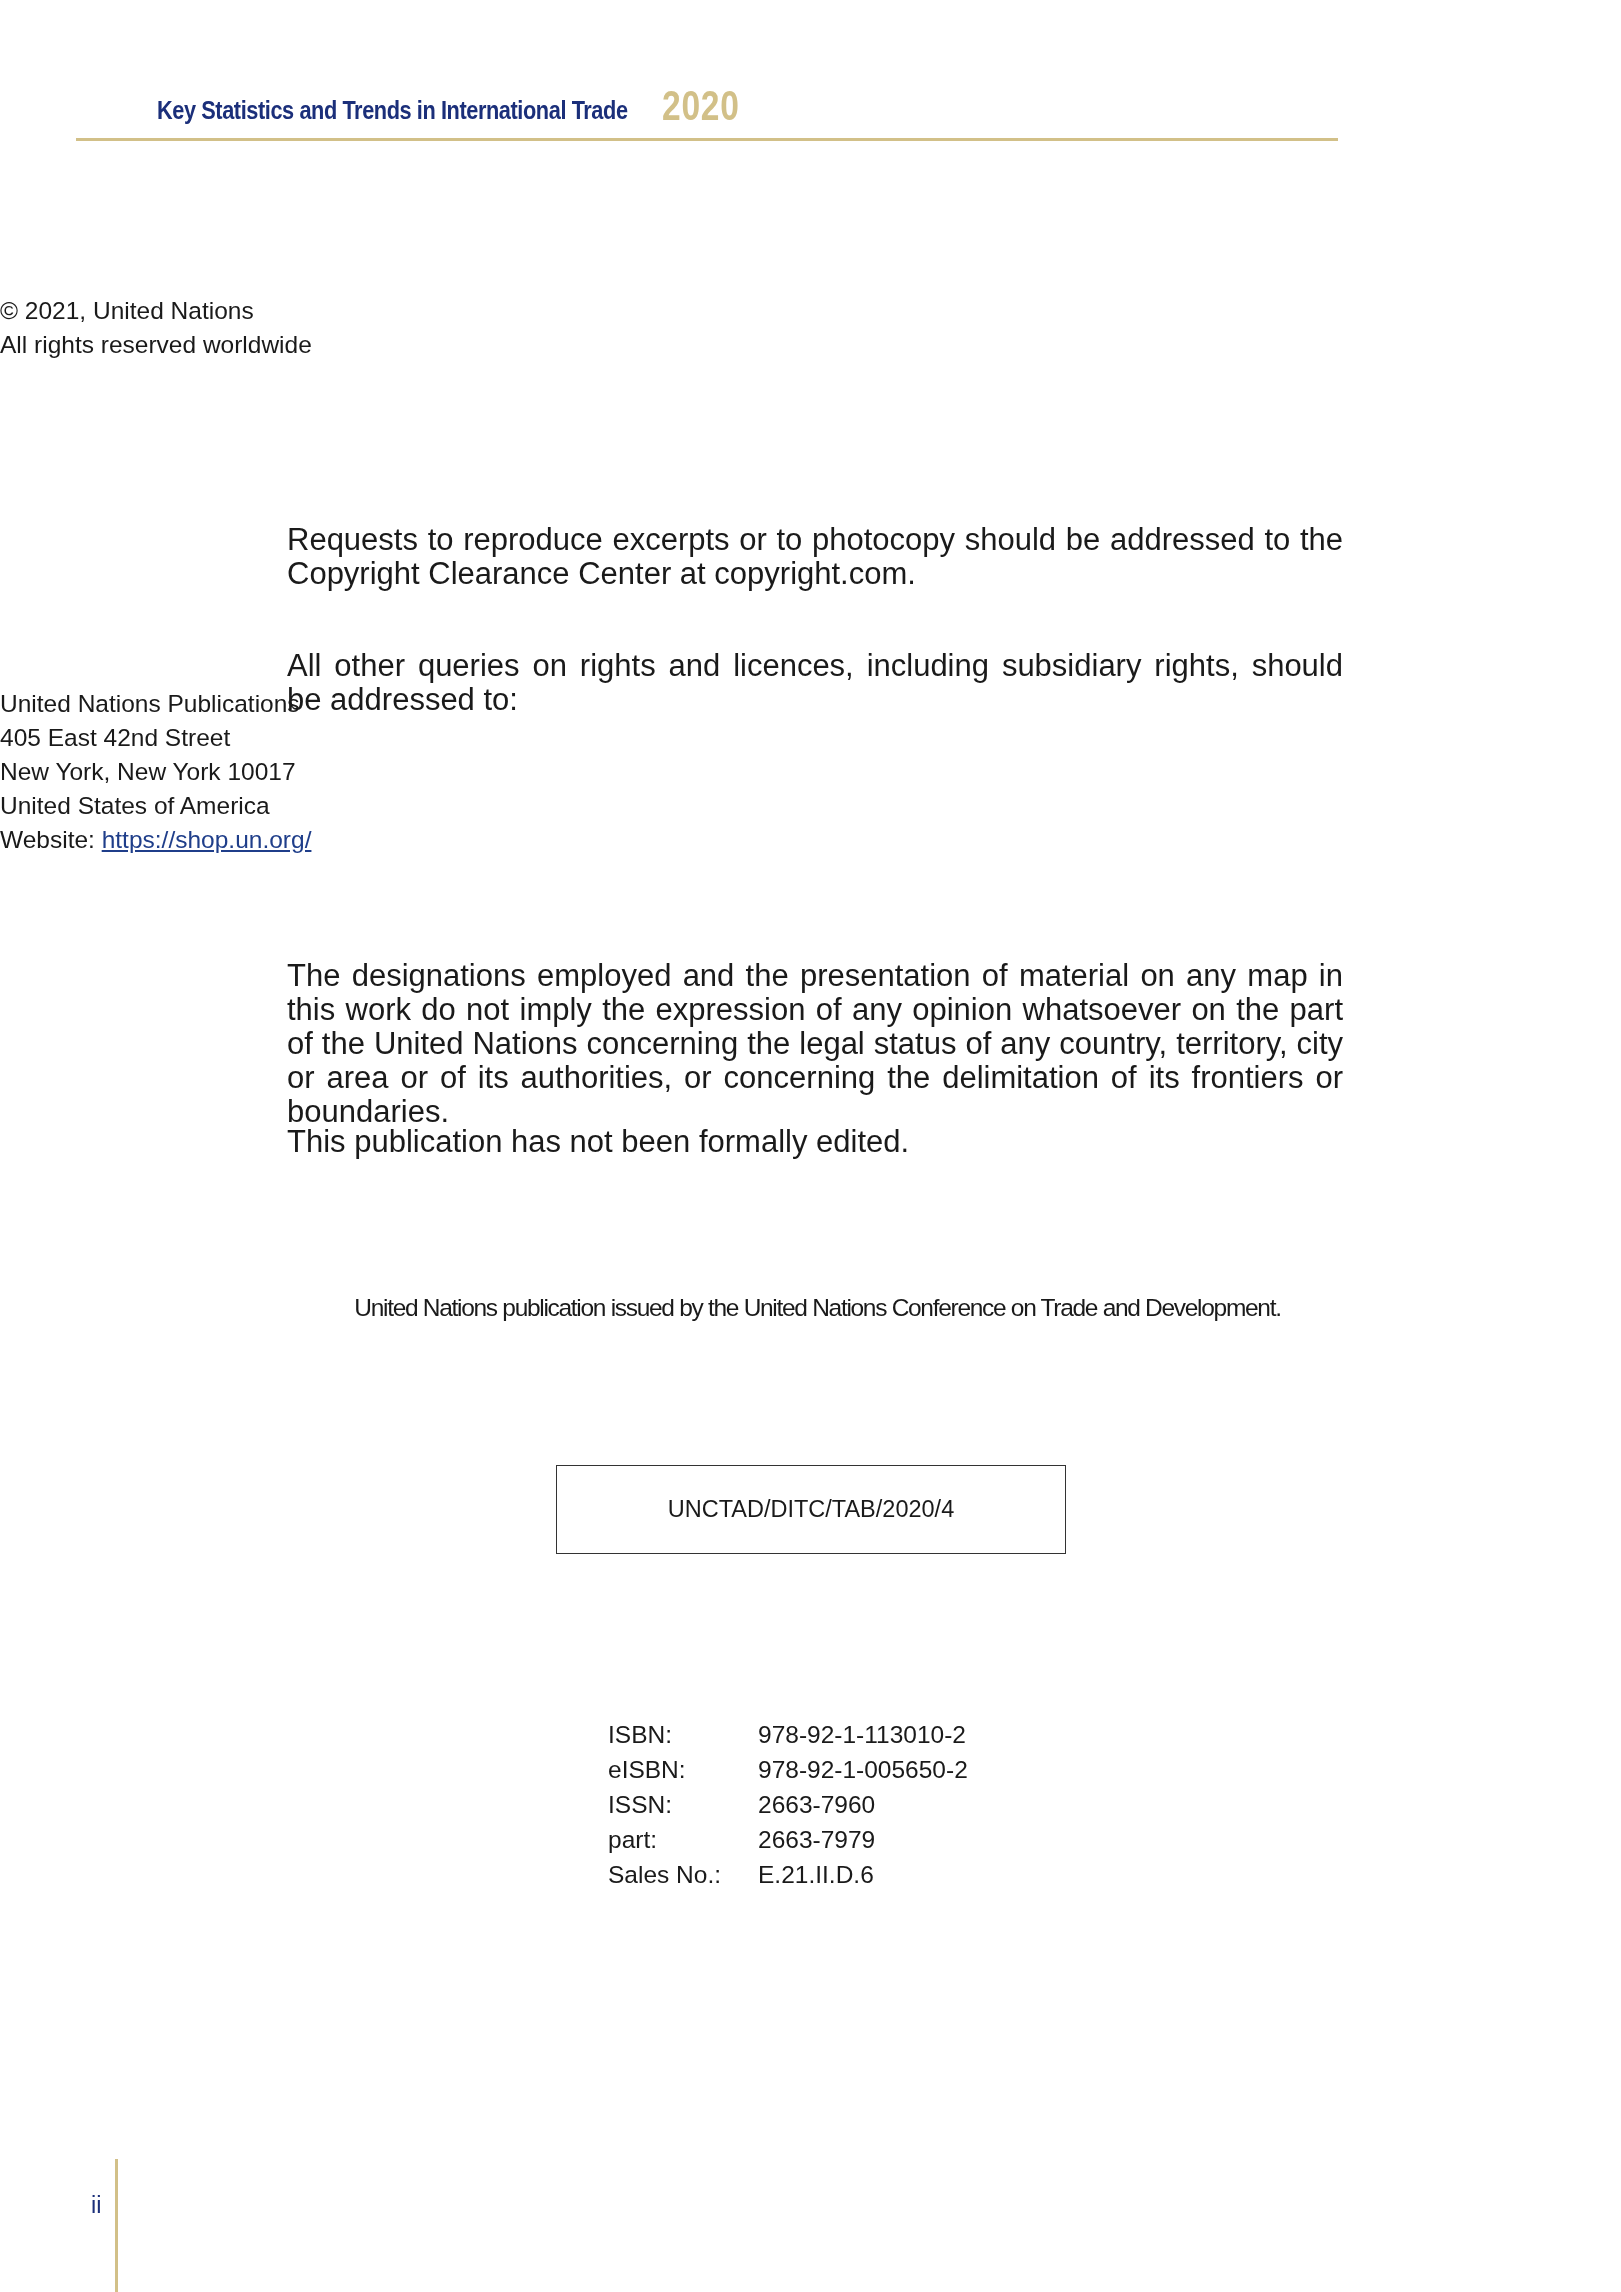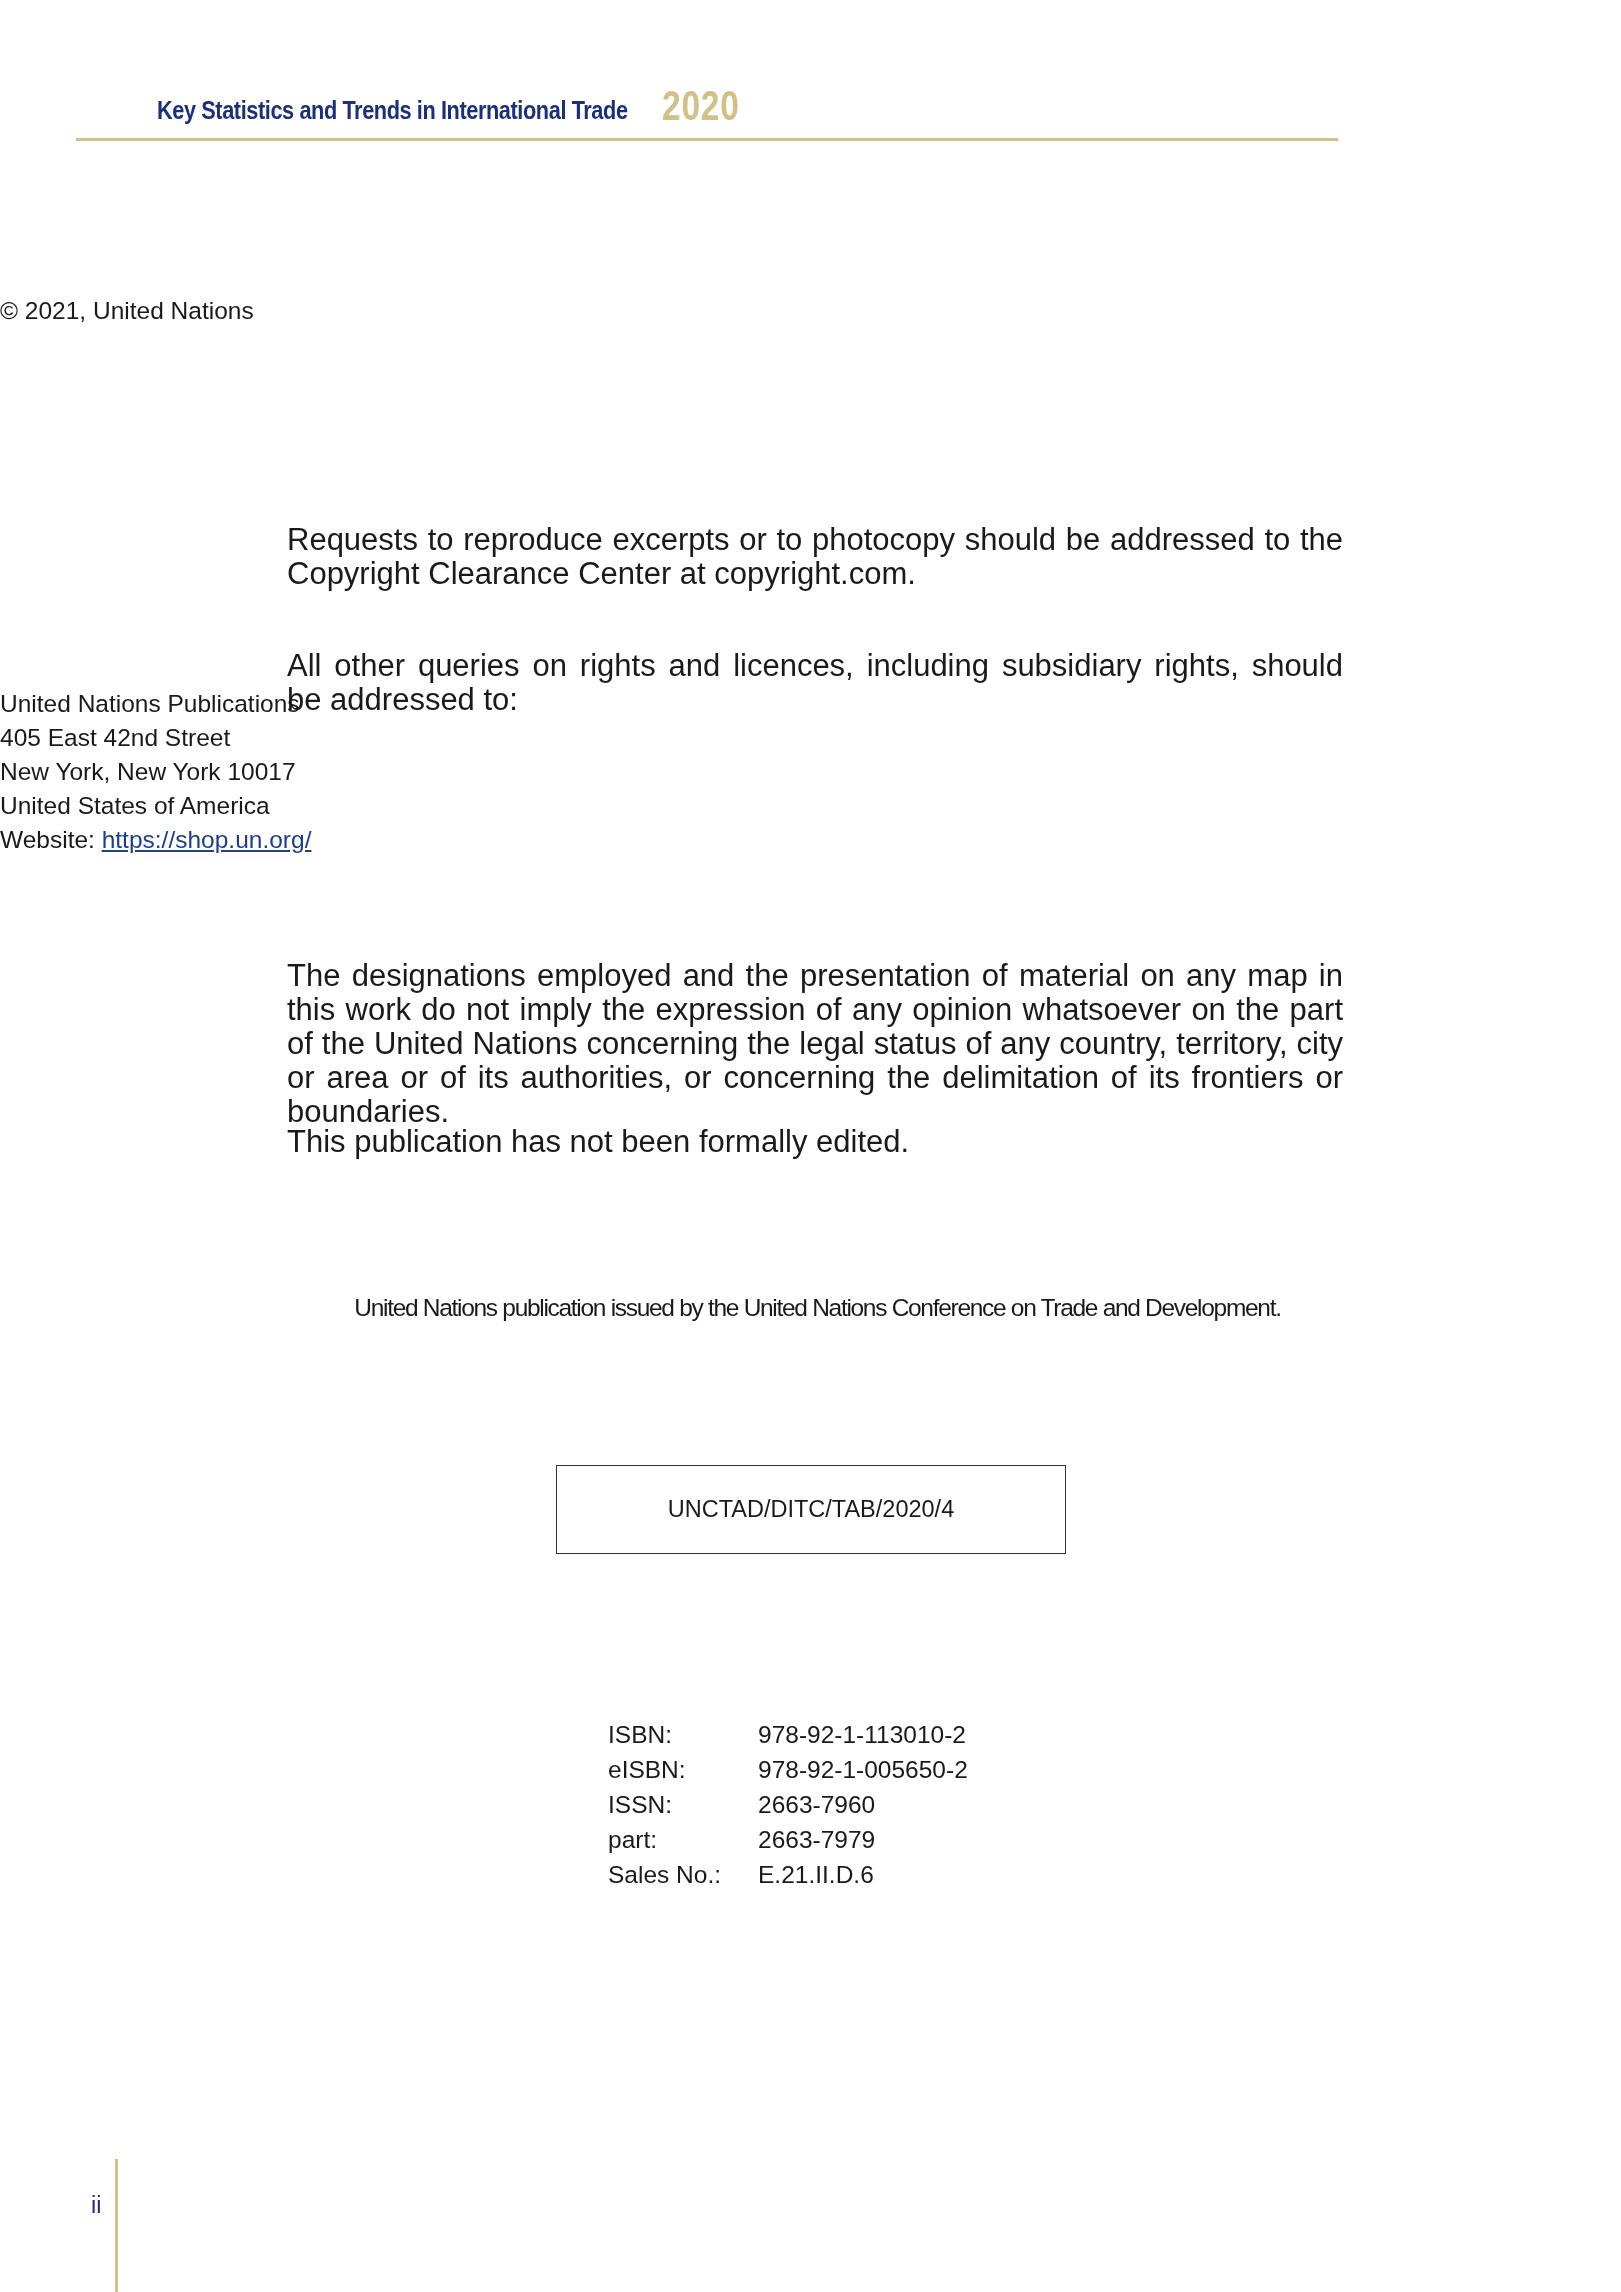--- a/index.html
+++ b/index.html
@@ -27,20 +27,21 @@
 </style>
 </head>
 <body>
 
 <div class="abs header-title">Key Statistics and Trends in International Trade</div>
 <div class="abs header-year">2020</div>
 <div class="abs gold-rule"></div>
 
 <div class="abs center-block" style="top:294px;">
   <div>© 2021, United Nations</div>
+  <div>All rights reserved worldwide</div>
 </div>
 
 <div class="abs para" style="top:523px;">Requests to reproduce excerpts or to photocopy should be addressed to the Copyright Clearance Center at copyright.com.</div>
 <div class="abs para" style="top:649px;">All other queries on rights and licences, including subsidiary rights, should be addressed to:</div>
 
 <div class="abs center-block" style="top:687px;">
   <div>United Nations Publications</div>
   <div>405 East 42nd Street</div>
   <div>New York, New York 10017</div>
   <div>United States of America</div>

